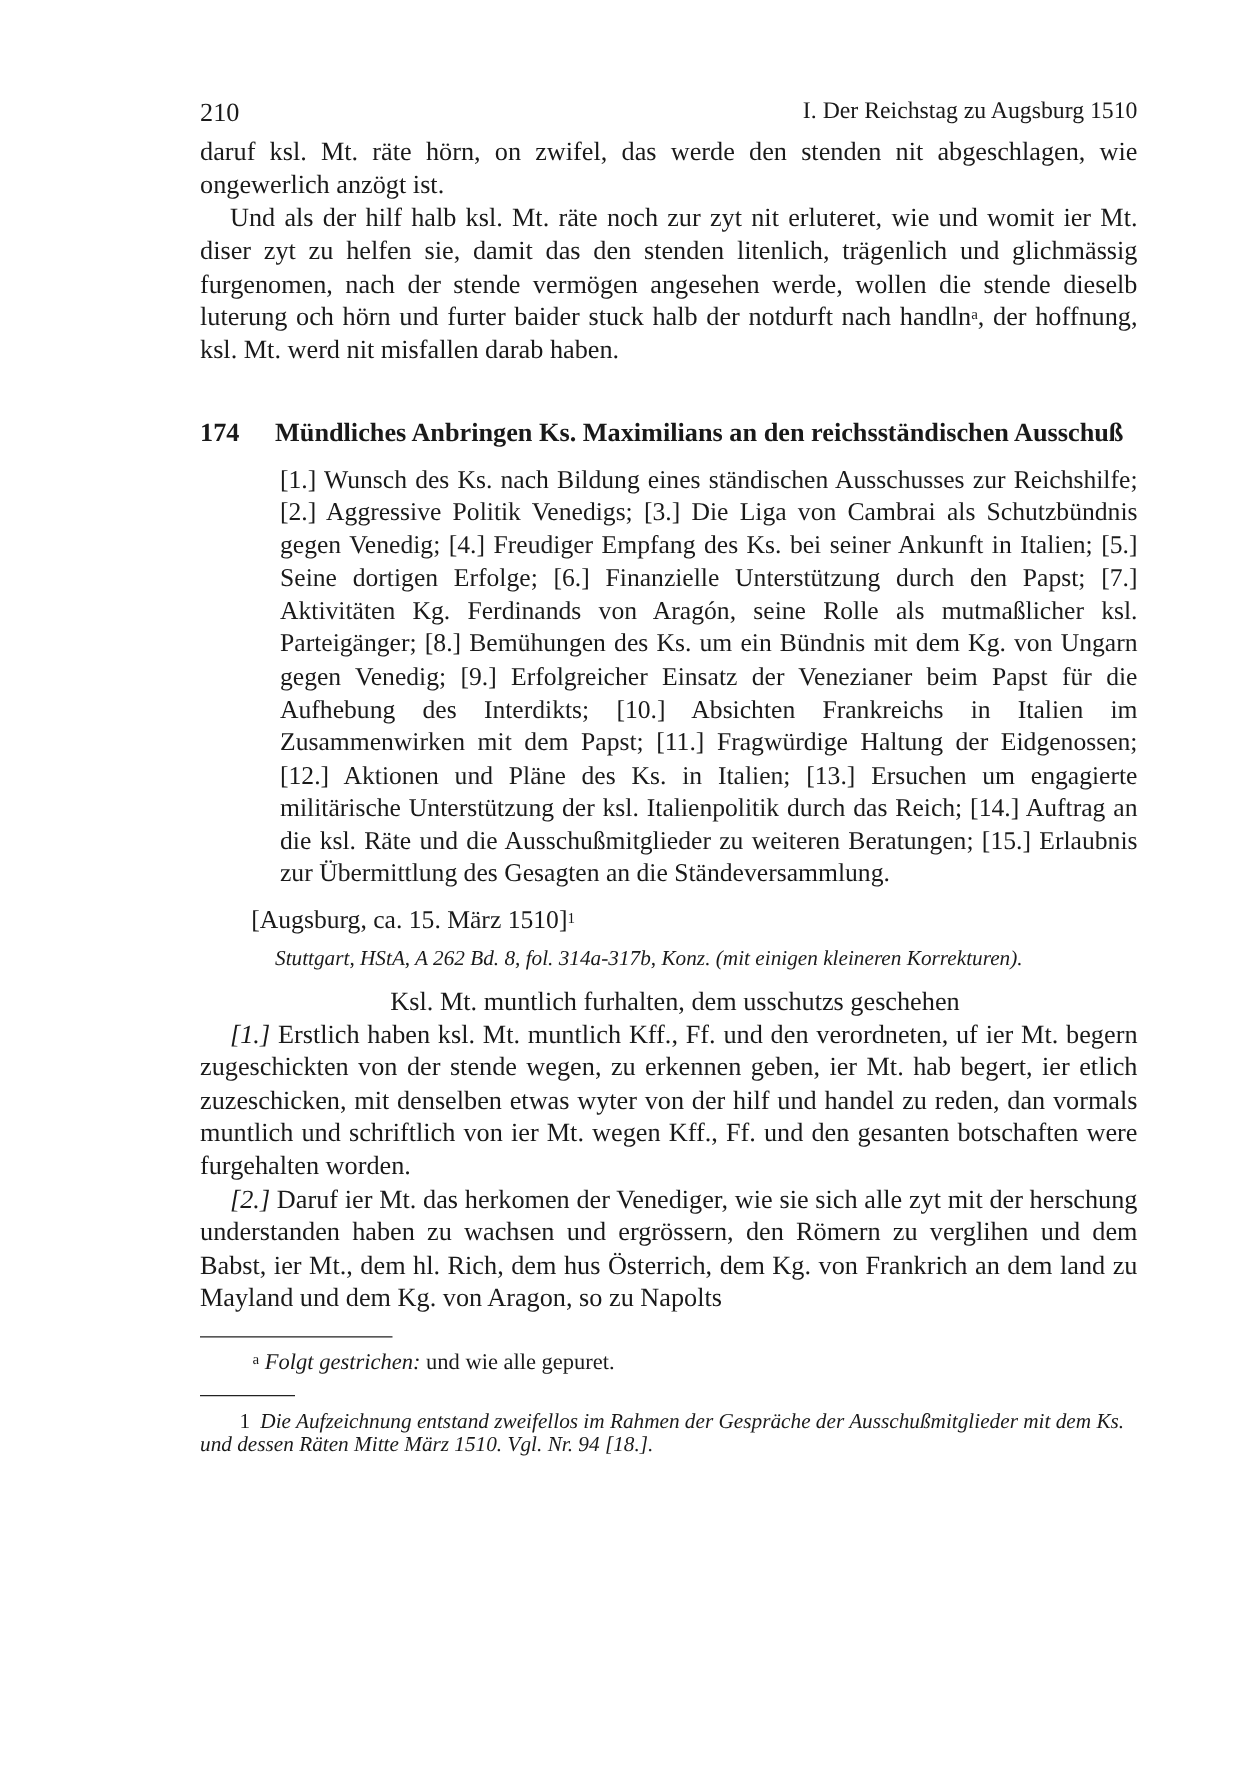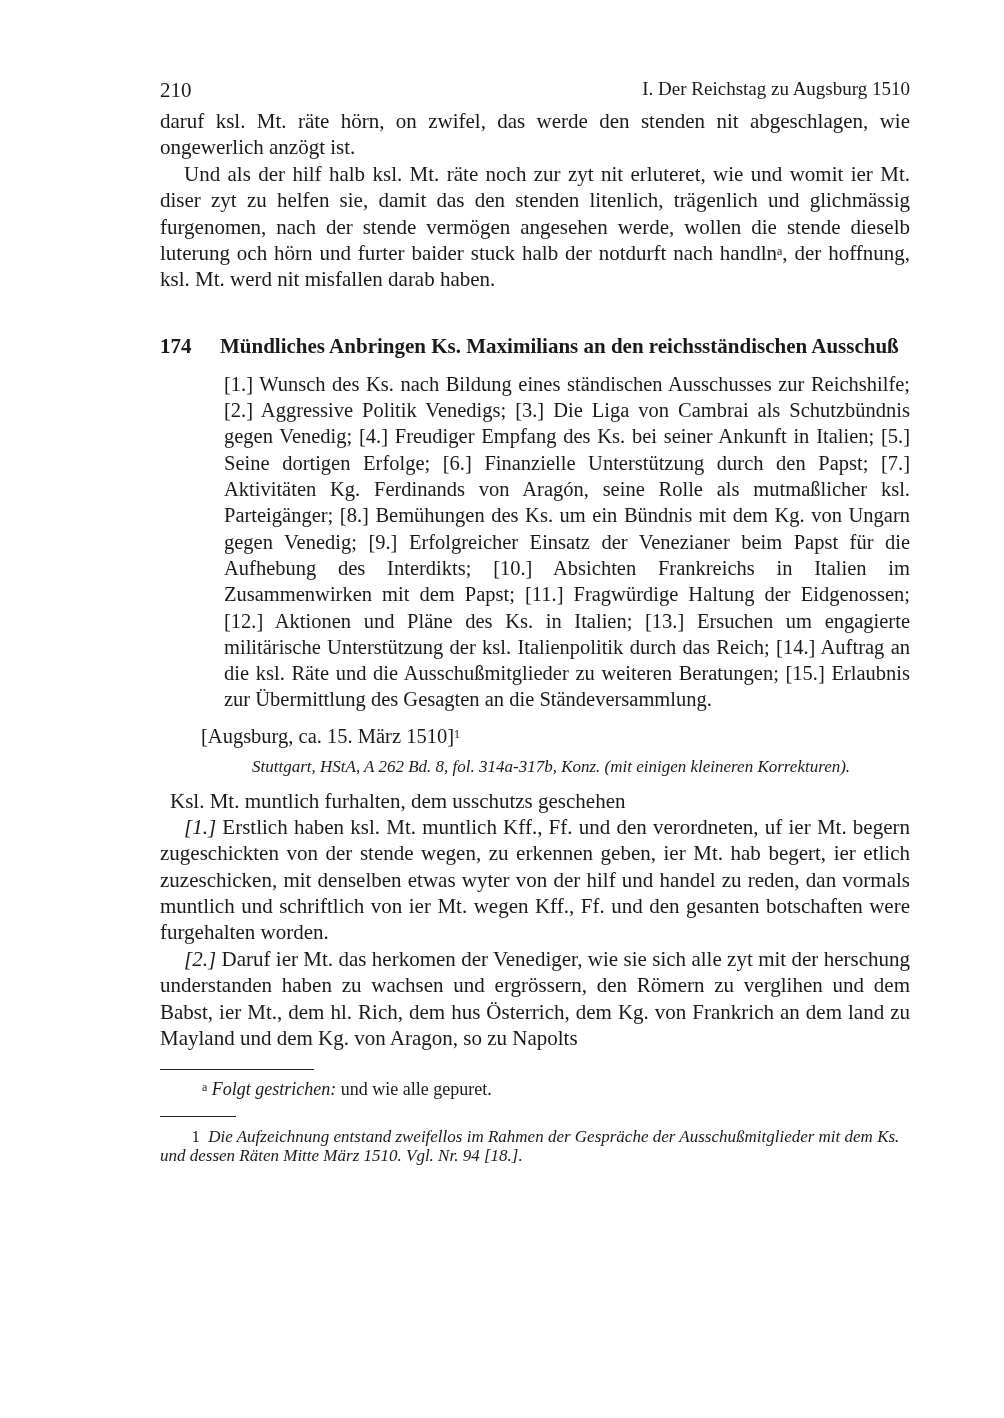--- a/index.html
+++ b/index.html
@@ -10,22 +10,22 @@
   .page-number { position: absolute; left: 0; top: 0; }
   .running-title { position: absolute; left: 0; right: 0; text-align: right; top: 0; font-size: 19px; }
   p { margin: 0; }
   .body-text { font-size: 21px; line-height: 26.4px; text-align: justify; }
   .indent { text-indent: 24px; }
   .doc-head { margin-top: 40px; position: relative; }
   .doc-number { position: absolute; left: 0; top: 0; font-weight: bold; font-size: 21px; line-height: 26px; }
   .doc-title { margin-left: 60px; font-weight: bold; font-size: 21px; line-height: 26px; }
   .summary { margin-left: 64px; margin-top: 12px; font-size: 20.5px; line-height: 26.3px; text-align: justify; }
   .dating { margin-left: 41px; margin-top: 10px; font-size: 20.5px; line-height: 26px; }
-  .source { margin-left: 92px; margin-top: 8px; font-style: italic; font-size: 17px; line-height: 19px; text-align: justify; }
-  .doc-heading-line { margin-top: 12px; font-size: 21px; line-height: 26px; padding-left: 10px; }
+  .source { margin-left: 60px; margin-top: 8px; font-style: italic; font-size: 17px; line-height: 19px; text-align: justify; }
+  .doc-heading-line { margin-top: 12px; text-align: center; font-size: 21px; line-height: 26px; padding-left: 10px; }
   .para-num { font-style: italic; }
   sup { font-size: 12px; vertical-align: top; position: relative; top: -2px; }
   .rule-short { width: 154px; height: 0; border-top: 1px solid #222; margin-top: 18px; }
   .rule-tiny { width: 76px; height: 0; border-top: 1px solid #222; margin-top: 16px; }
   .fn-a { font-size: 18px; line-height: 22px; margin-top: 8px; padding-left: 42px; }
   .fn-1 { font-size: 17px; line-height: 19px; margin-top: 10px; text-indent: 0; font-style: italic; }
   .fn-1 .fn-mark { font-style: normal; display: inline-block; width: 40px; text-align: right; padding-right: 4px; font-size: 17px; }
   .it { font-style: italic; }
 </style>
 </head>

